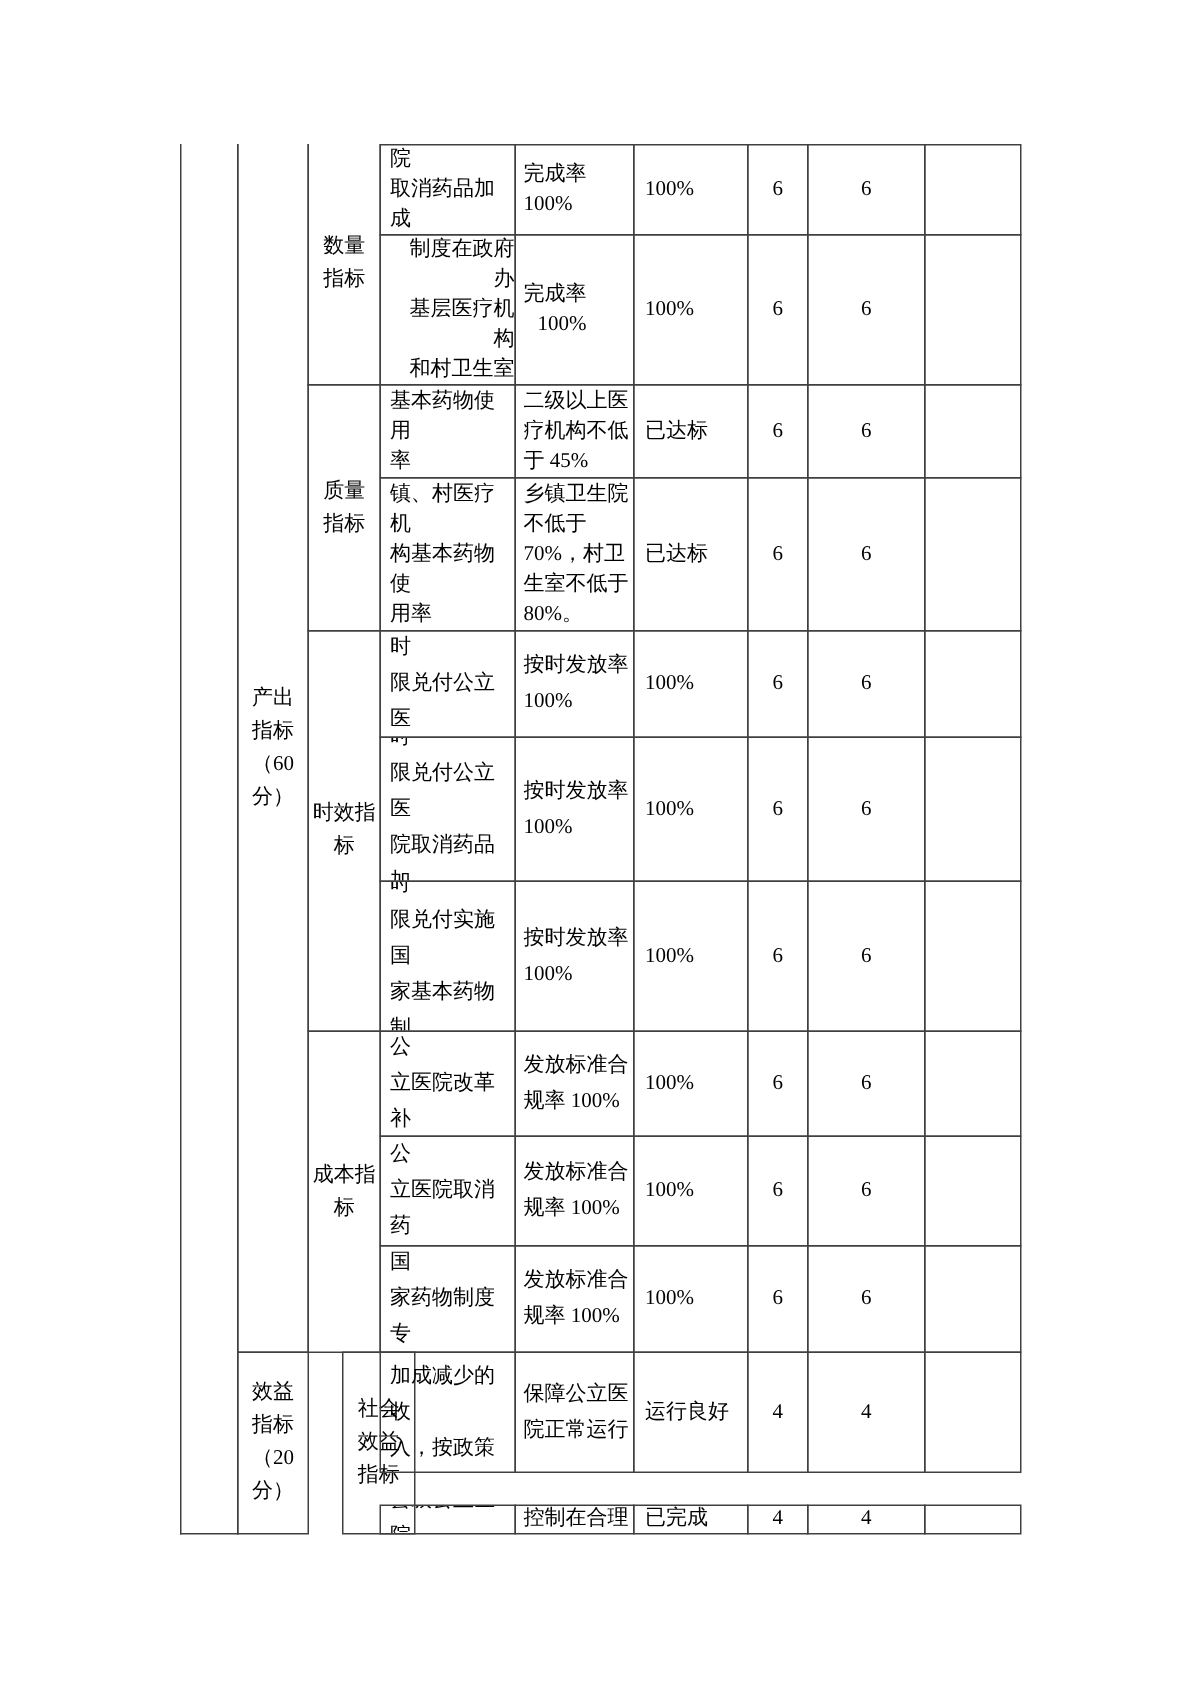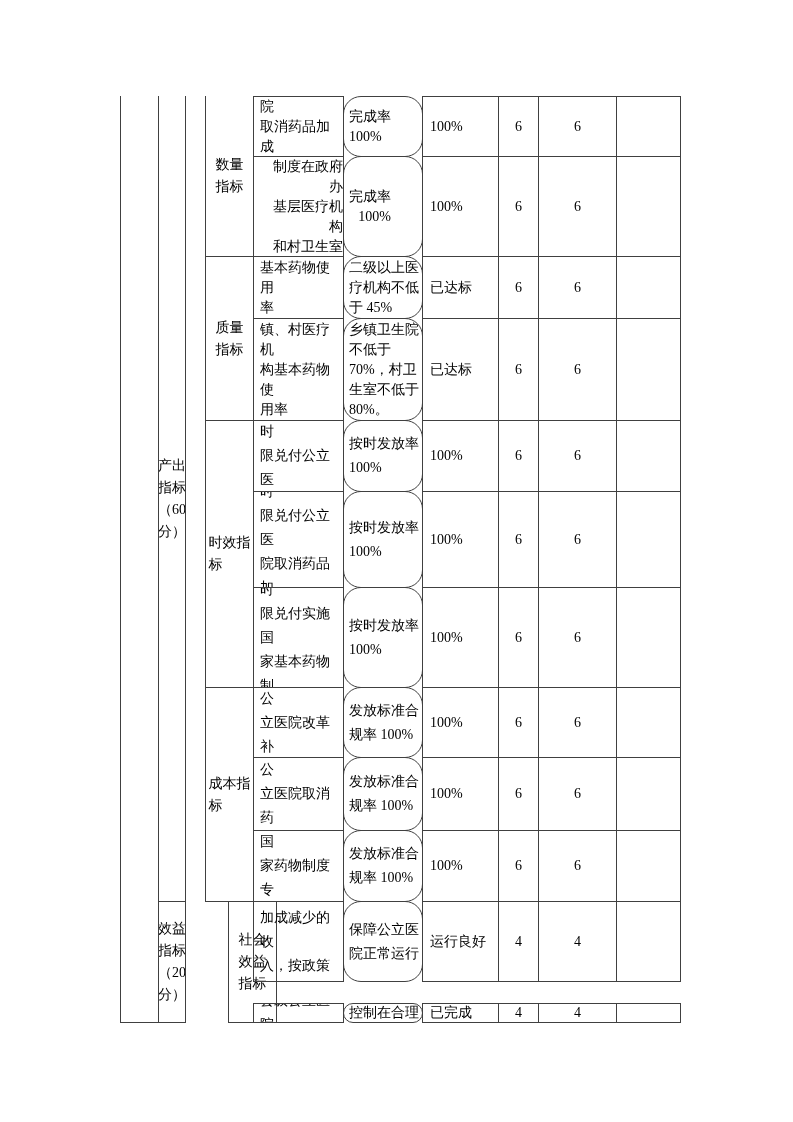--- a/index.html
+++ b/index.html
@@ -17,21 +17,21 @@
     border: 1px solid #404040;
     display: flex;
     align-items: center;
     font-size: 14px;
     white-space: pre-line;
     overflow: hidden;
   }
   .no-top { border-top: none; }
   
   .c1 { left: 120px; width: 39px; }
-  .c2 { left: 158px; width: 28px; }
+  .c2 { left: 158px; width: 48px; }
   .c3 { left: 205px; width: 49px; }
   .c4 { left: 253px; width: 91px; }
   .c5 { left: 343px; width: 80px; }
   .c6 { left: 422px; width: 77px; }
   .c7 { left: 498px; width: 41px; }
   .c8 { left: 538px; width: 79px; }
   .c9 { left: 616px; width: 65px; }
   
   .r1  { top: 96px;   height: 61px;  }
   .r2  { top: 156px;  height: 101px; text-align: right; }
@@ -48,23 +48,23 @@
   
   .sc1  { top: 96px;  height: 927px; }
   .sc2a { top: 96px;  height: 806px; }
   .sc2b { top: 901px; height: 122px; }
   .sc3a { top: 96px;  height: 161px; }
   .sc3b { top: 256px; height: 165px; }
   .sc3c { top: 420px; height: 268px; }
   .sc3d { top: 687px; height: 215px; }
   .sc3e { top: 901px; height: 122px; margin-left: 23px; }
   
-  .cat { justify-content: center; text-align: left; line-height: 22px; }
+  .cat { justify-content: center; text-align: center; line-height: 22px; }
   .ind { padding-left: 6px; }
-  .tgt { padding-left: 5px; border-radius: 18px; }
+  .tgt { padding-left: 5px; }
   .act { padding-left: 7px; }
   .num { justify-content: center; text-align: center; }
   .r1.cell, .r2.cell, .r3.cell, .r4.cell { line-height: 20px; }
   .r5.cell, .r6.cell, .r7.cell, .r8.cell, .r9.cell, .r10.cell,
   .r11.cell, .r12.cell { line-height: 24px; }
 </style>
 </head>
 <body>
 
 <div id="page">

